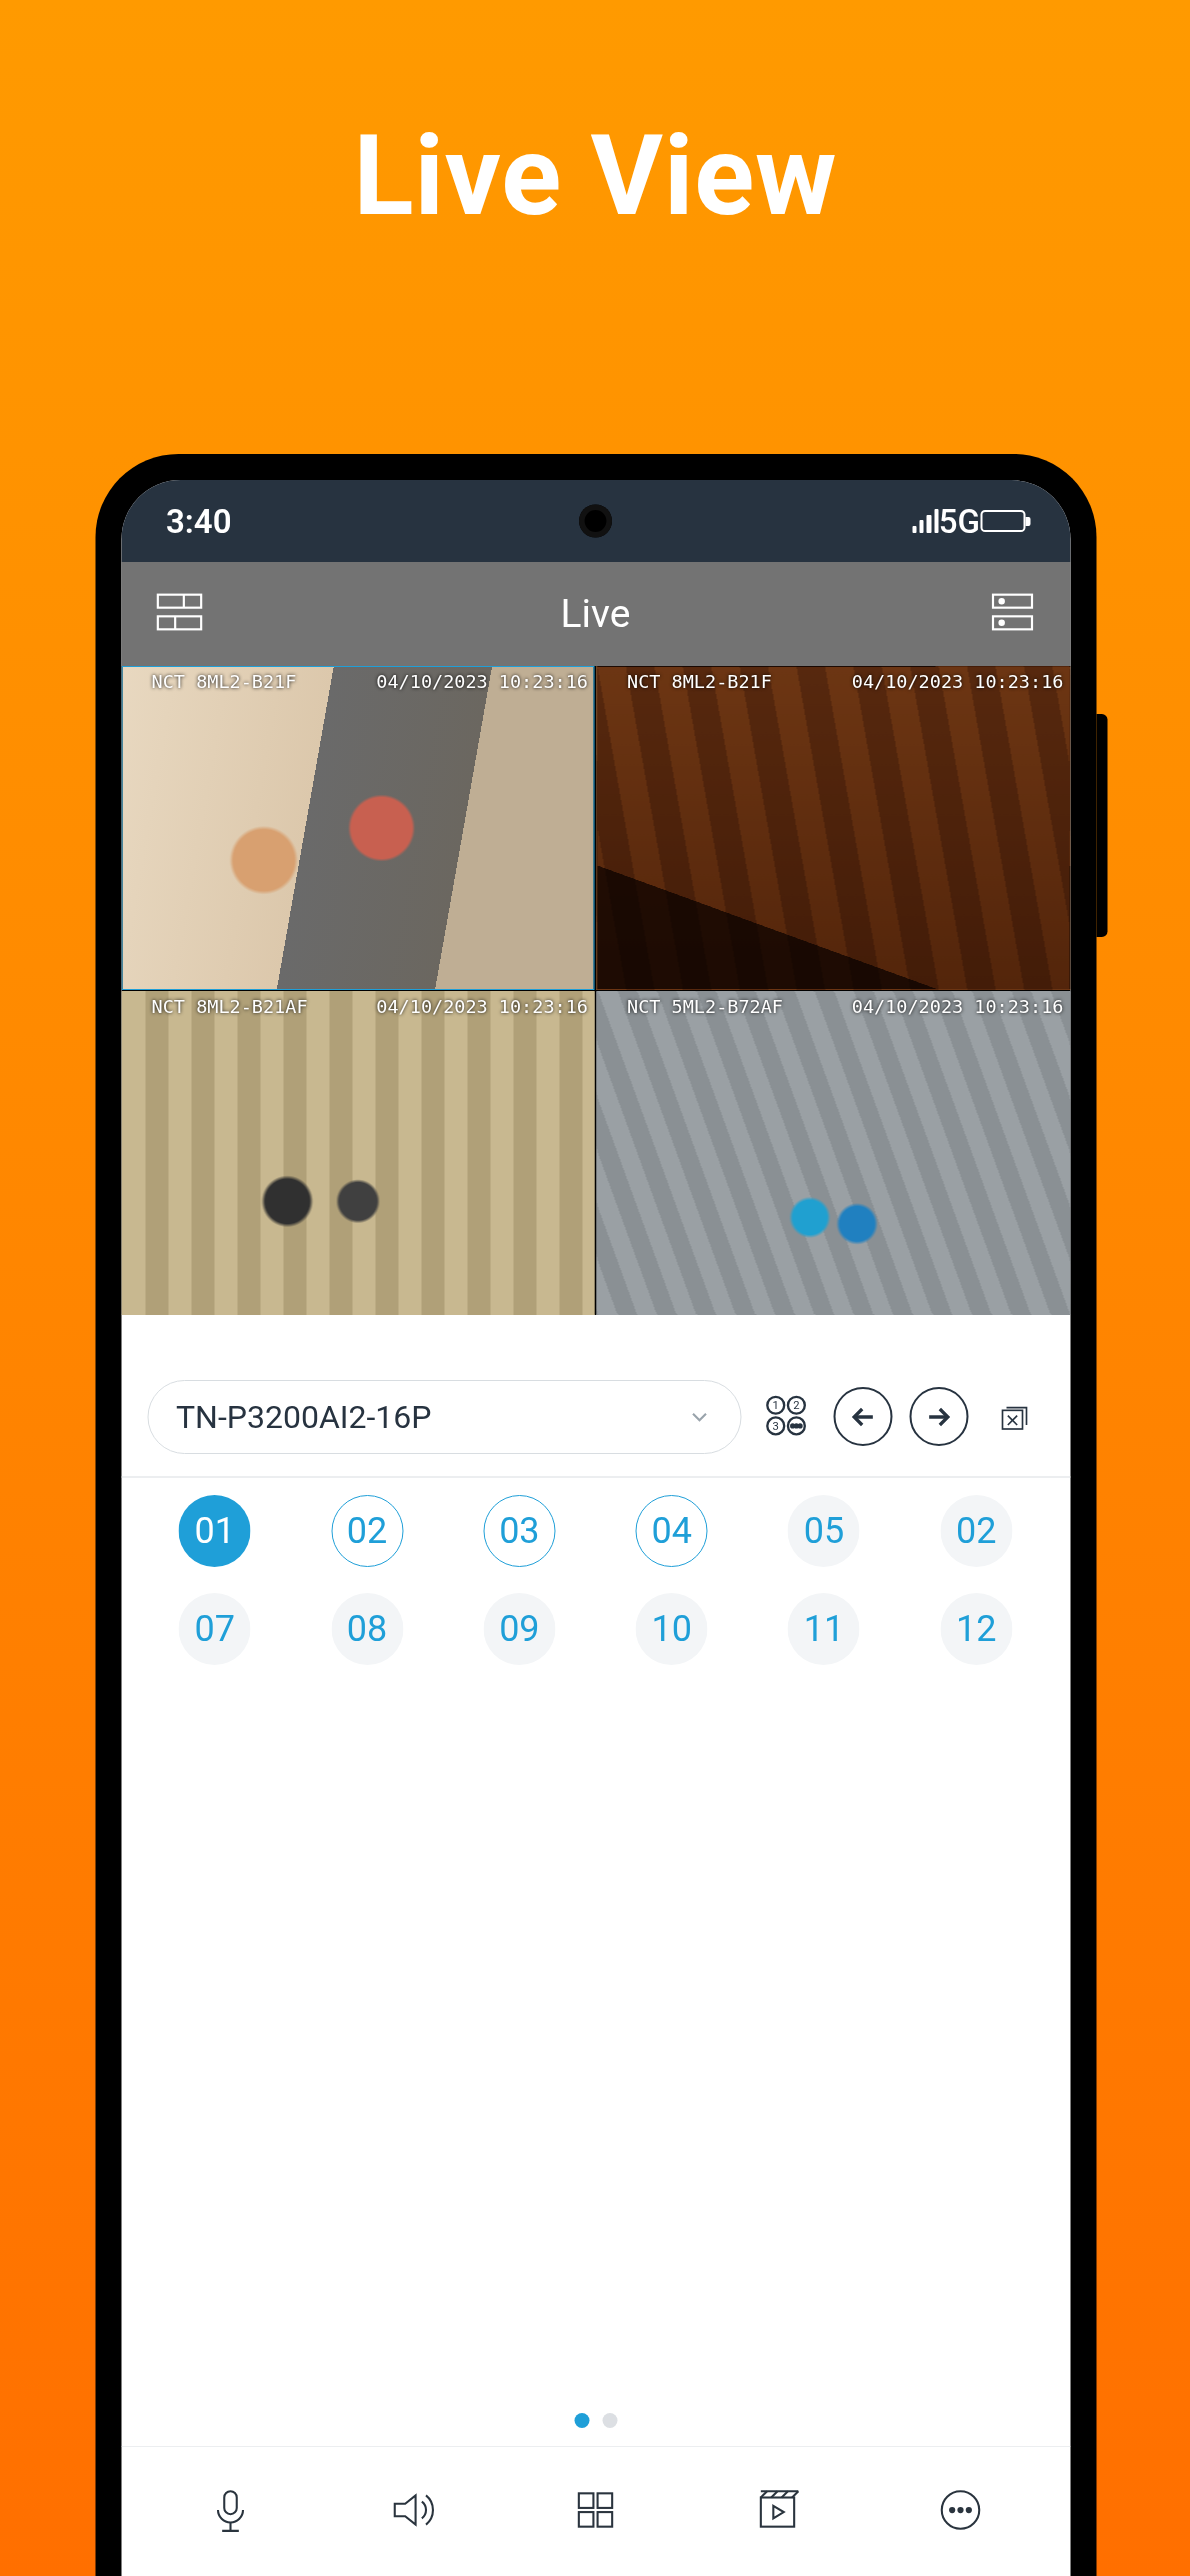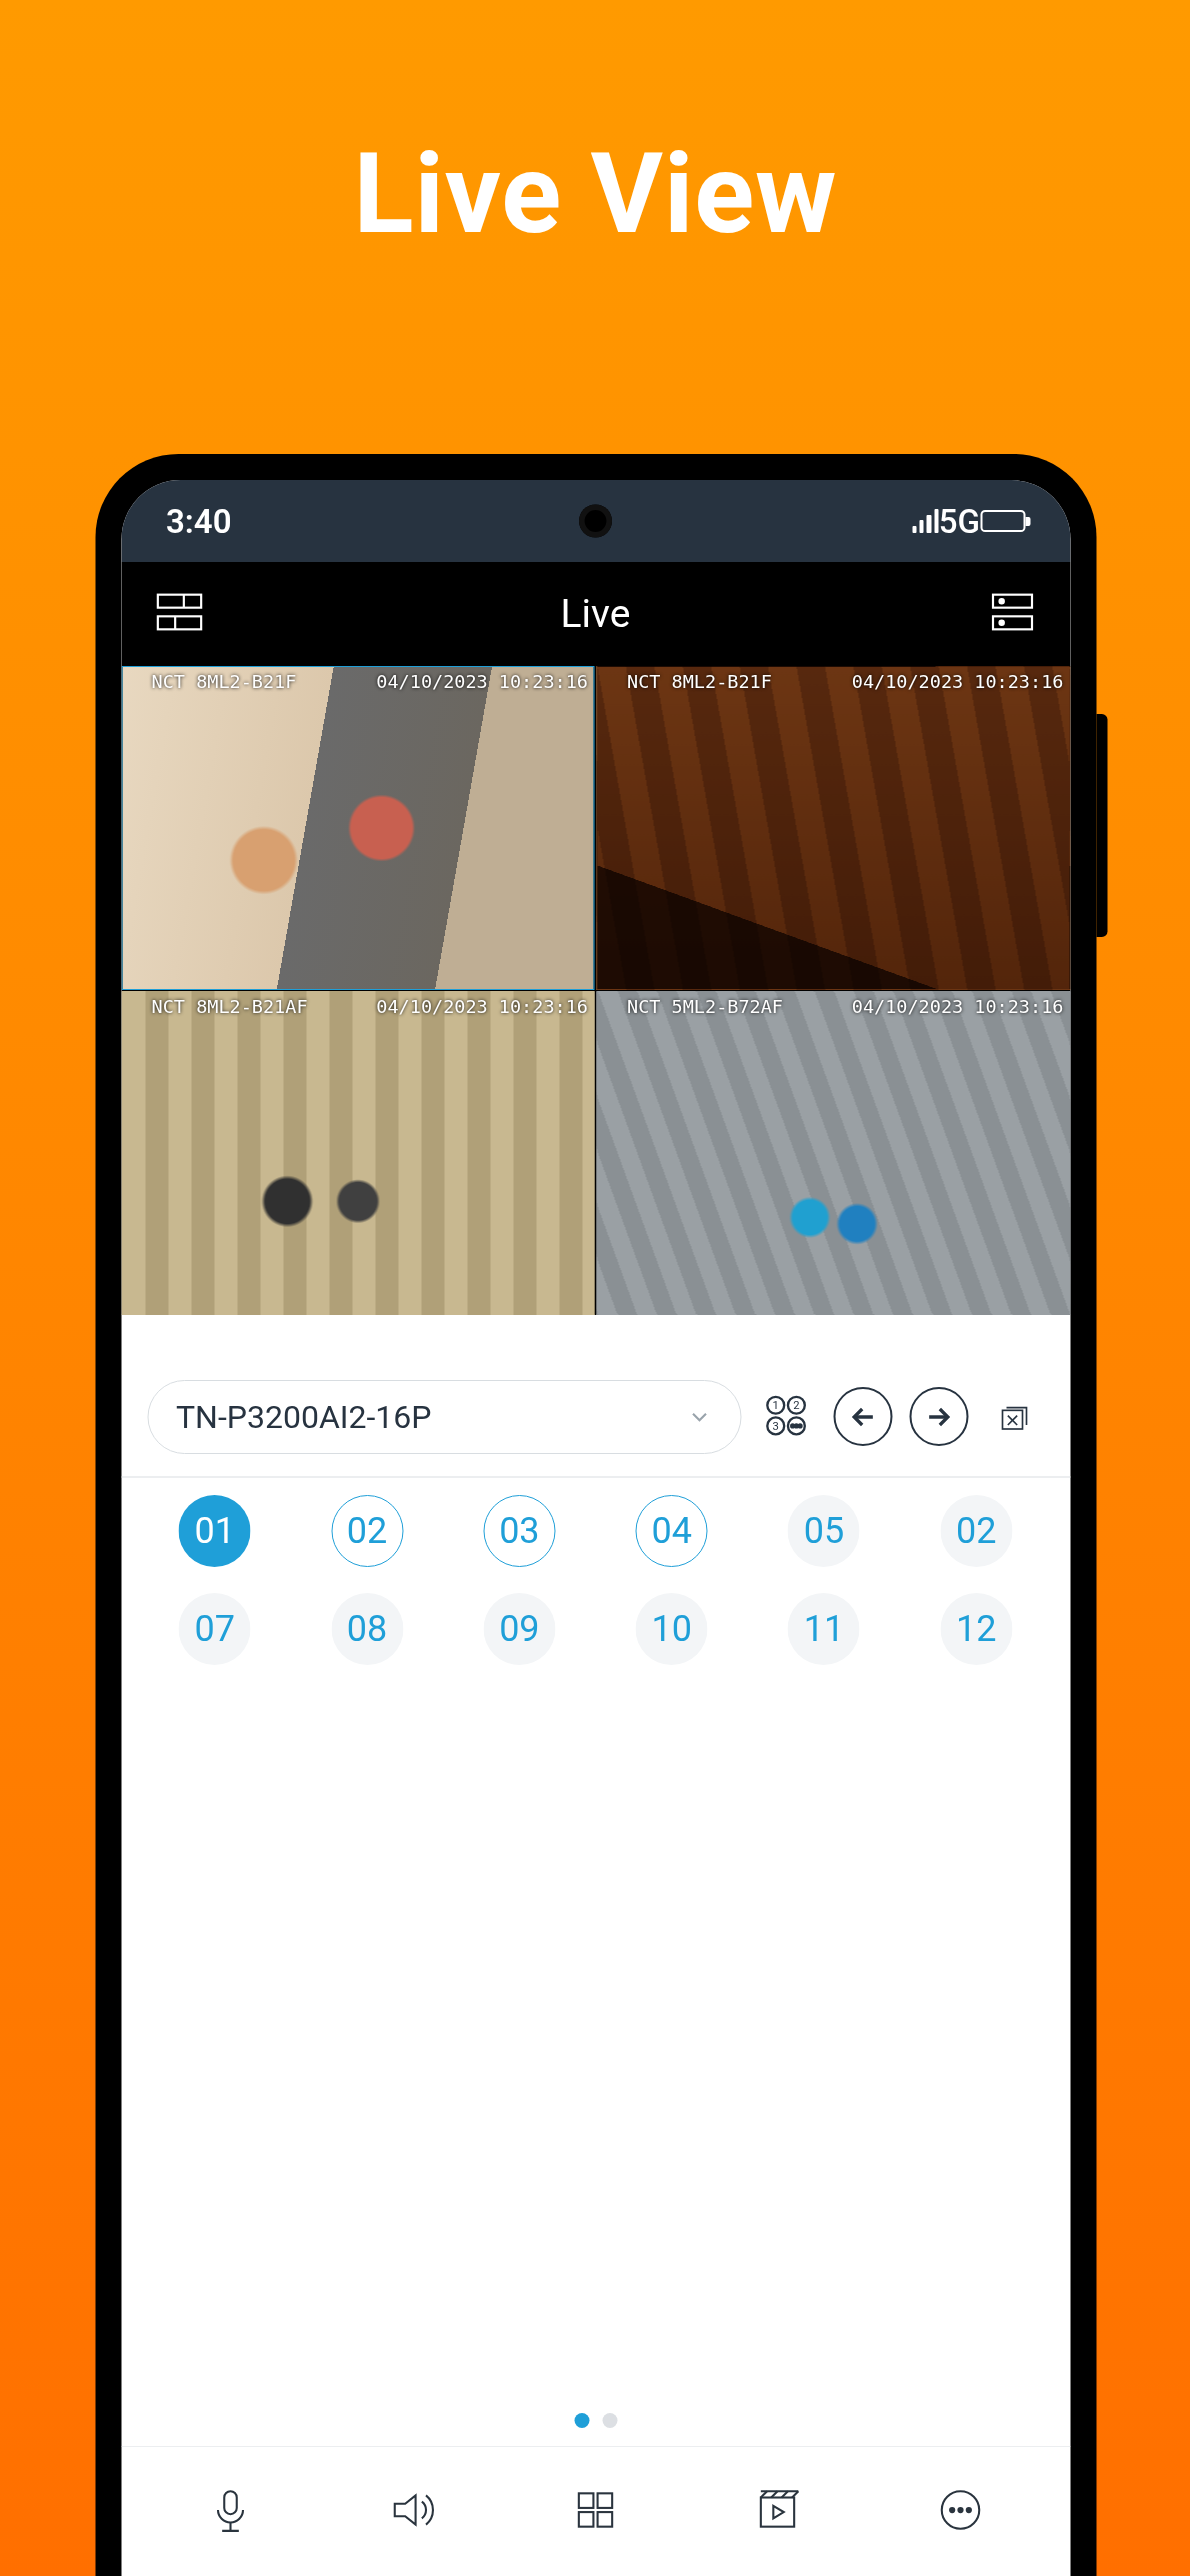--- a/index.html
+++ b/index.html
@@ -11,21 +11,20 @@
     height: 2576px;
     overflow: hidden;
     position: relative;
   }
 
   
   .promo {
     text-align: center;
     color: #fff;
     padding-top: 111px;
-    margin-top: 18px;
   }
   .promo h1 {
     font-size: 111px;
     font-weight: 700;
     letter-spacing: 0.9px;
   }
   .promo p {
     font-size: 50px;
     font-weight: 400;
     margin-top: 26px;
@@ -101,21 +100,21 @@
     position: relative;
   }
   .battery::after {
     content:''; position:absolute; right:-7.4px; top:4.6px; width:4.6px; height:9.3px;
     background:#fff; border-radius:0 1.9px 1.9px 0;
   }
   .battery .fill { height:100%; width:30%; background:#fff; }
 
   
   .app-header {
-    background: #000000;
+    background: #737373;
     color: #fff;
     height: 104px;
     display: flex;
     align-items: center;
     justify-content: space-between;
     padding: 0 32px;
   }
   .app-header .title { font-size: 39px; font-weight: 400; }
   .hdr-icon svg { width: 52px; height: 52px; stroke:#fff; stroke-width:2; fill:none;}
 

